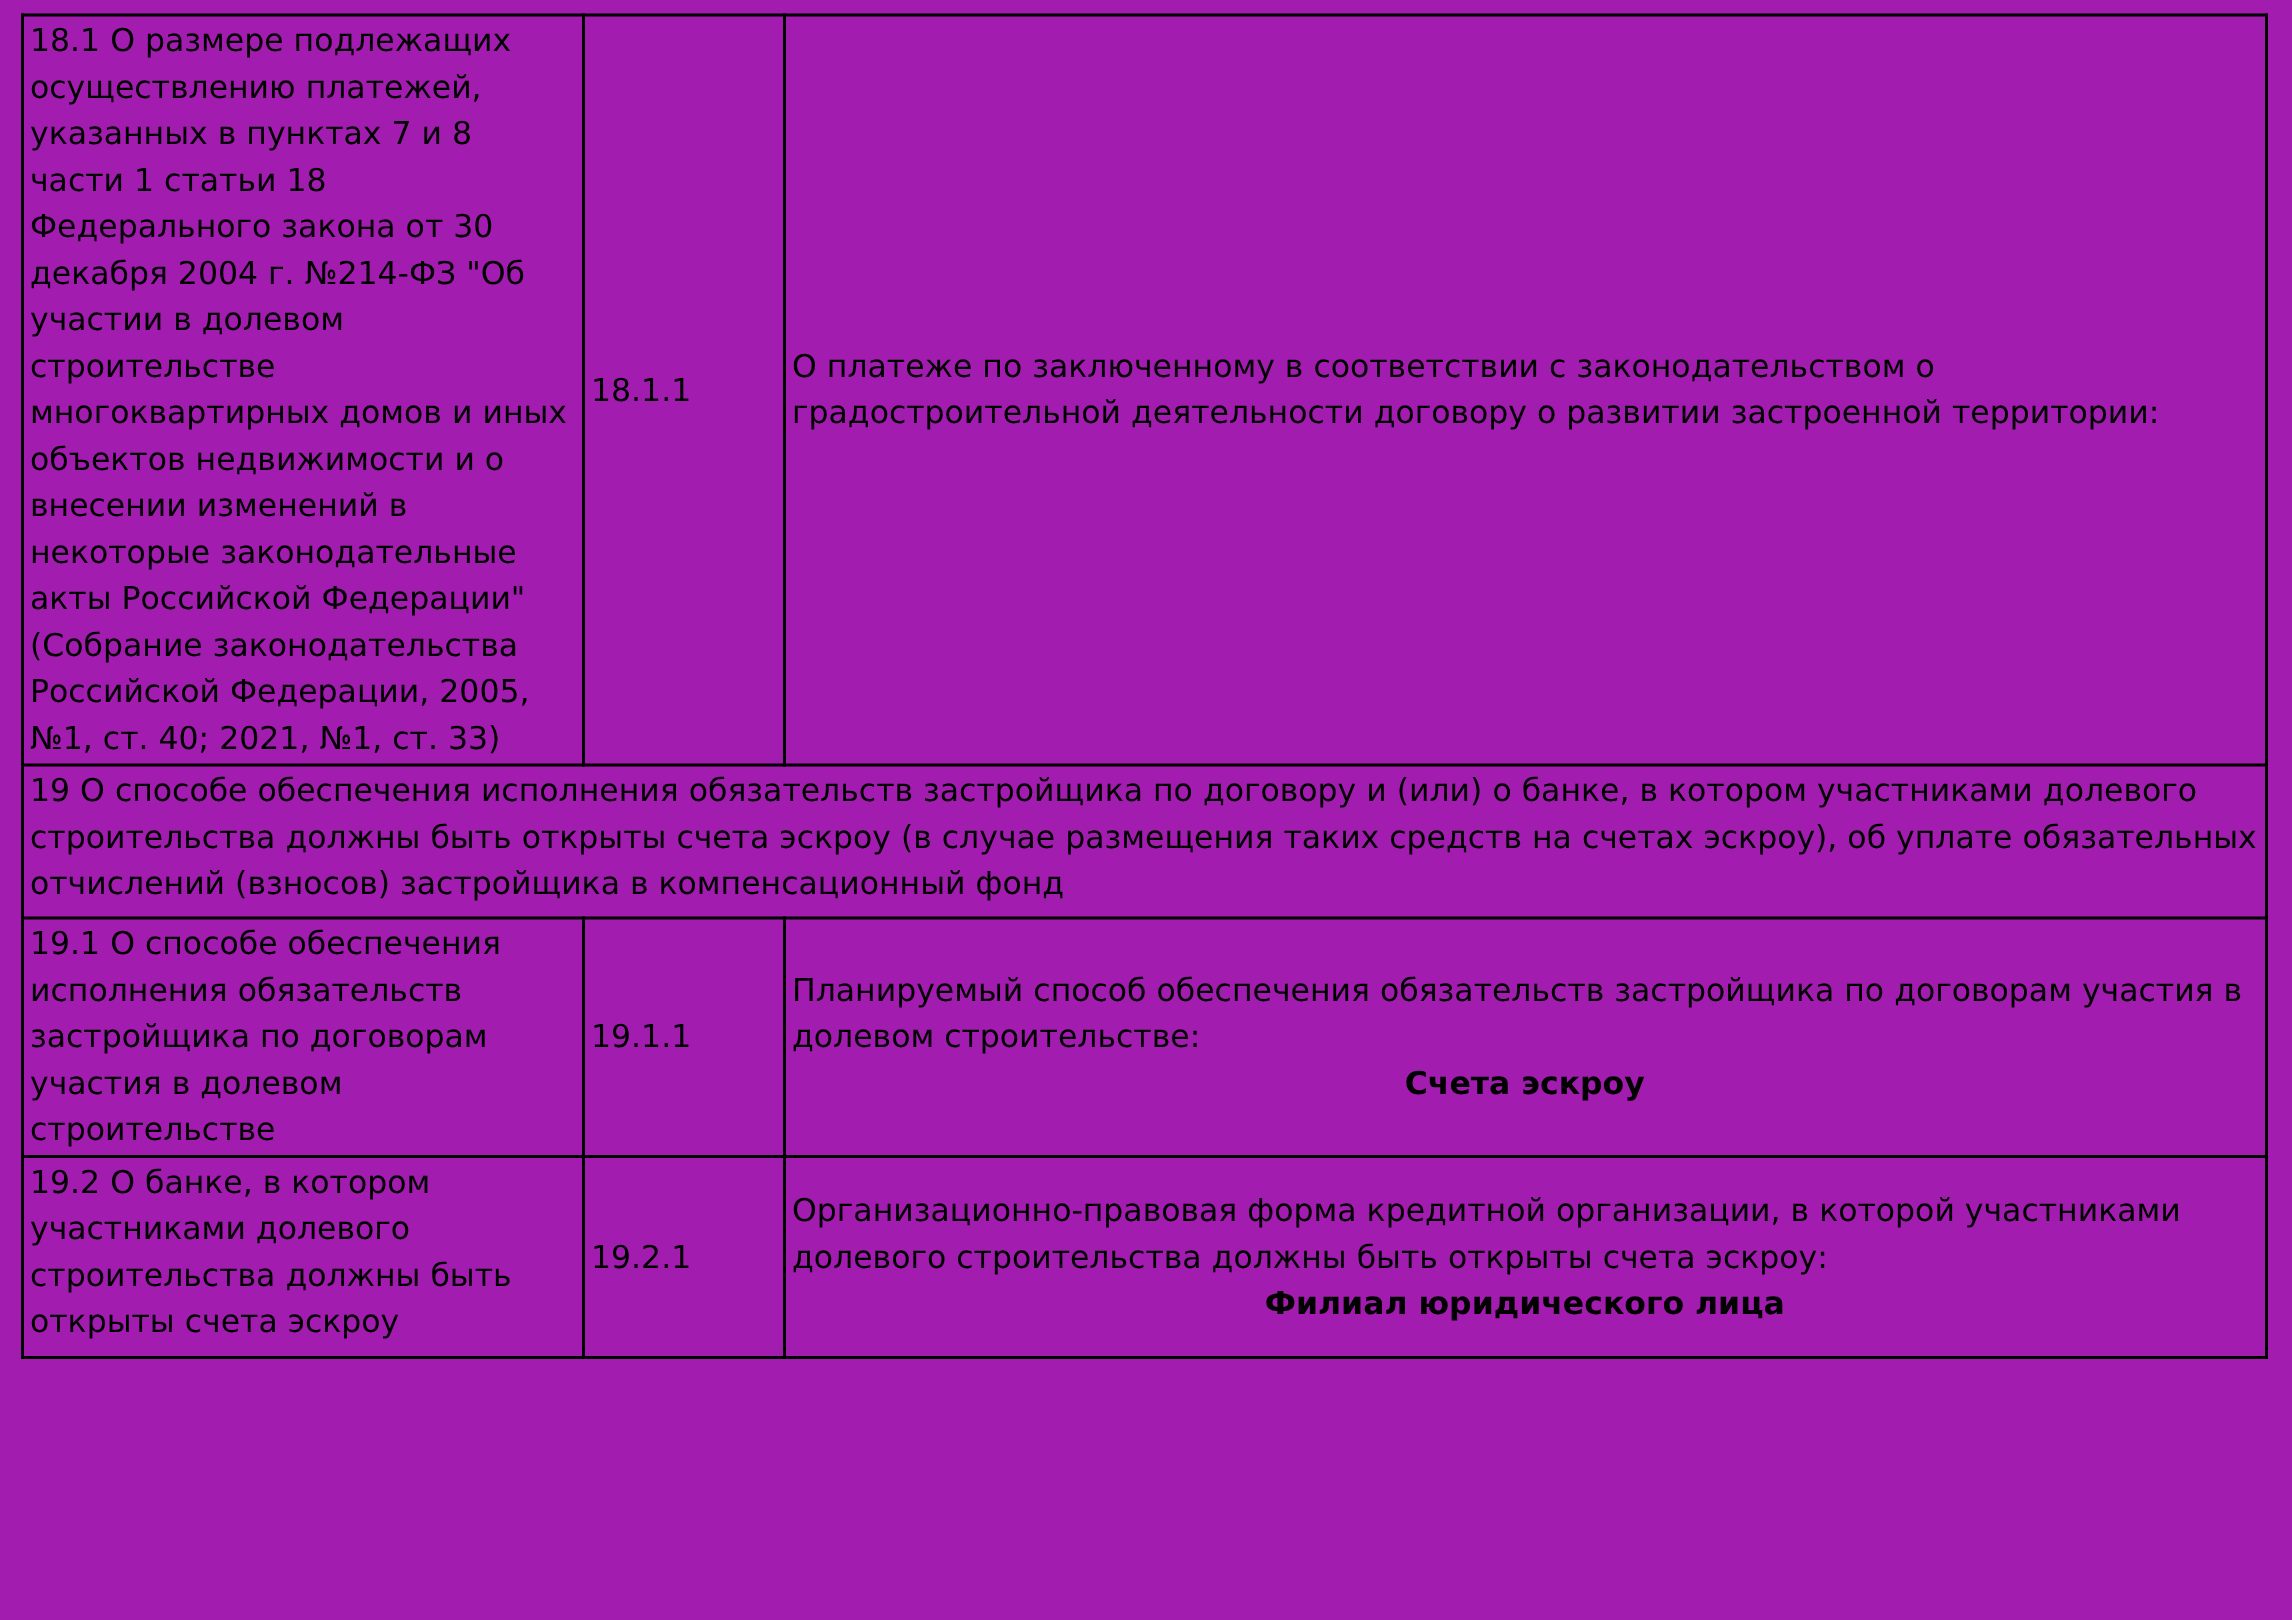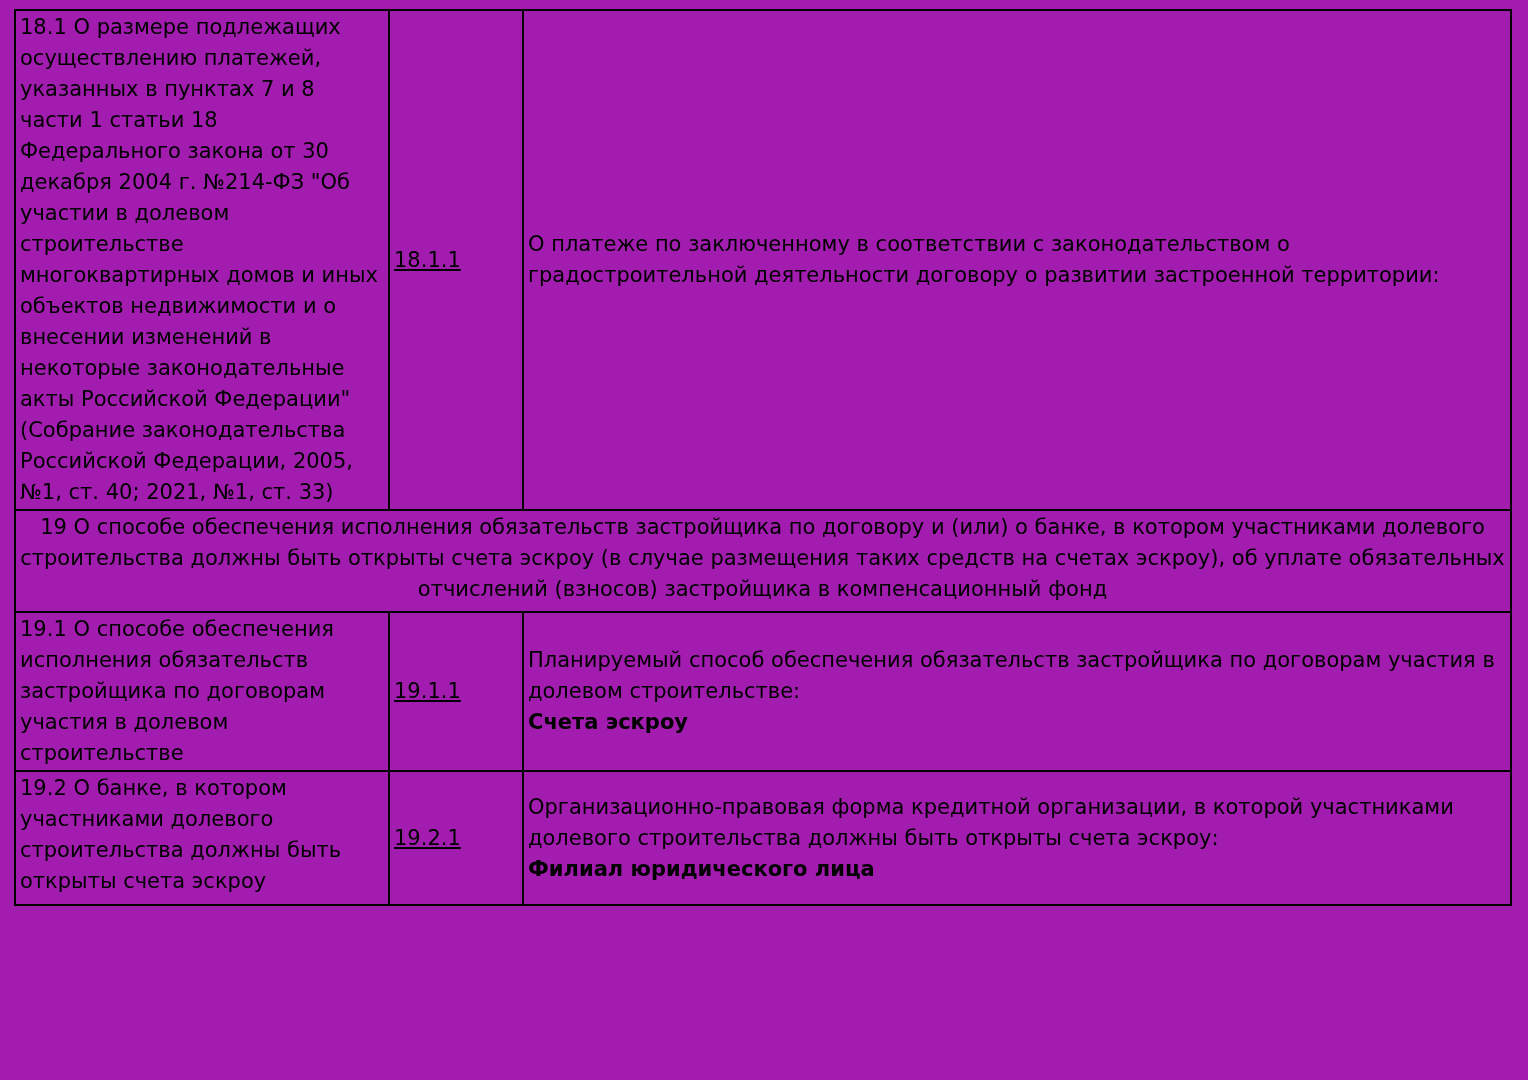--- a/index.html
+++ b/index.html
@@ -28,24 +28,24 @@
     font-size: 21px;
     line-height: 31px;
   }
   table.decl td {
     border: 2px solid #000000;
     padding: 1px 5px 1px 4px;
     overflow: hidden;
     word-wrap: break-word;
   }
   td.c-topic   { vertical-align: top; }
-  td.c-num     { vertical-align: middle; text-decoration: underline; }
+  td.c-num     { vertical-align: middle; }
   td.c-content { vertical-align: middle; }
-  td.c-section { vertical-align: top; text-align: center; }
-  .val { font-weight: bold; }
+  td.c-section { vertical-align: top; }
+  .val { font-weight: bold; text-align: center; }
   
   tr.rh-18-1     td { height: 433px; }
   tr.rh-18-1-1-1 td { height: 33px; }
   tr.rh-18-1-2   td { height: 64px; }
   tr.rh-18-1-2-1 td { height: 34px; }
   tr.rh-sec19    td { height: 98px; }
   tr.rh-19-1     td { height: 122px; }
   tr.rh-19-1-2   td { height: 65px; }
   tr.rh-19-2     td { height: 130px; }
 </style>

